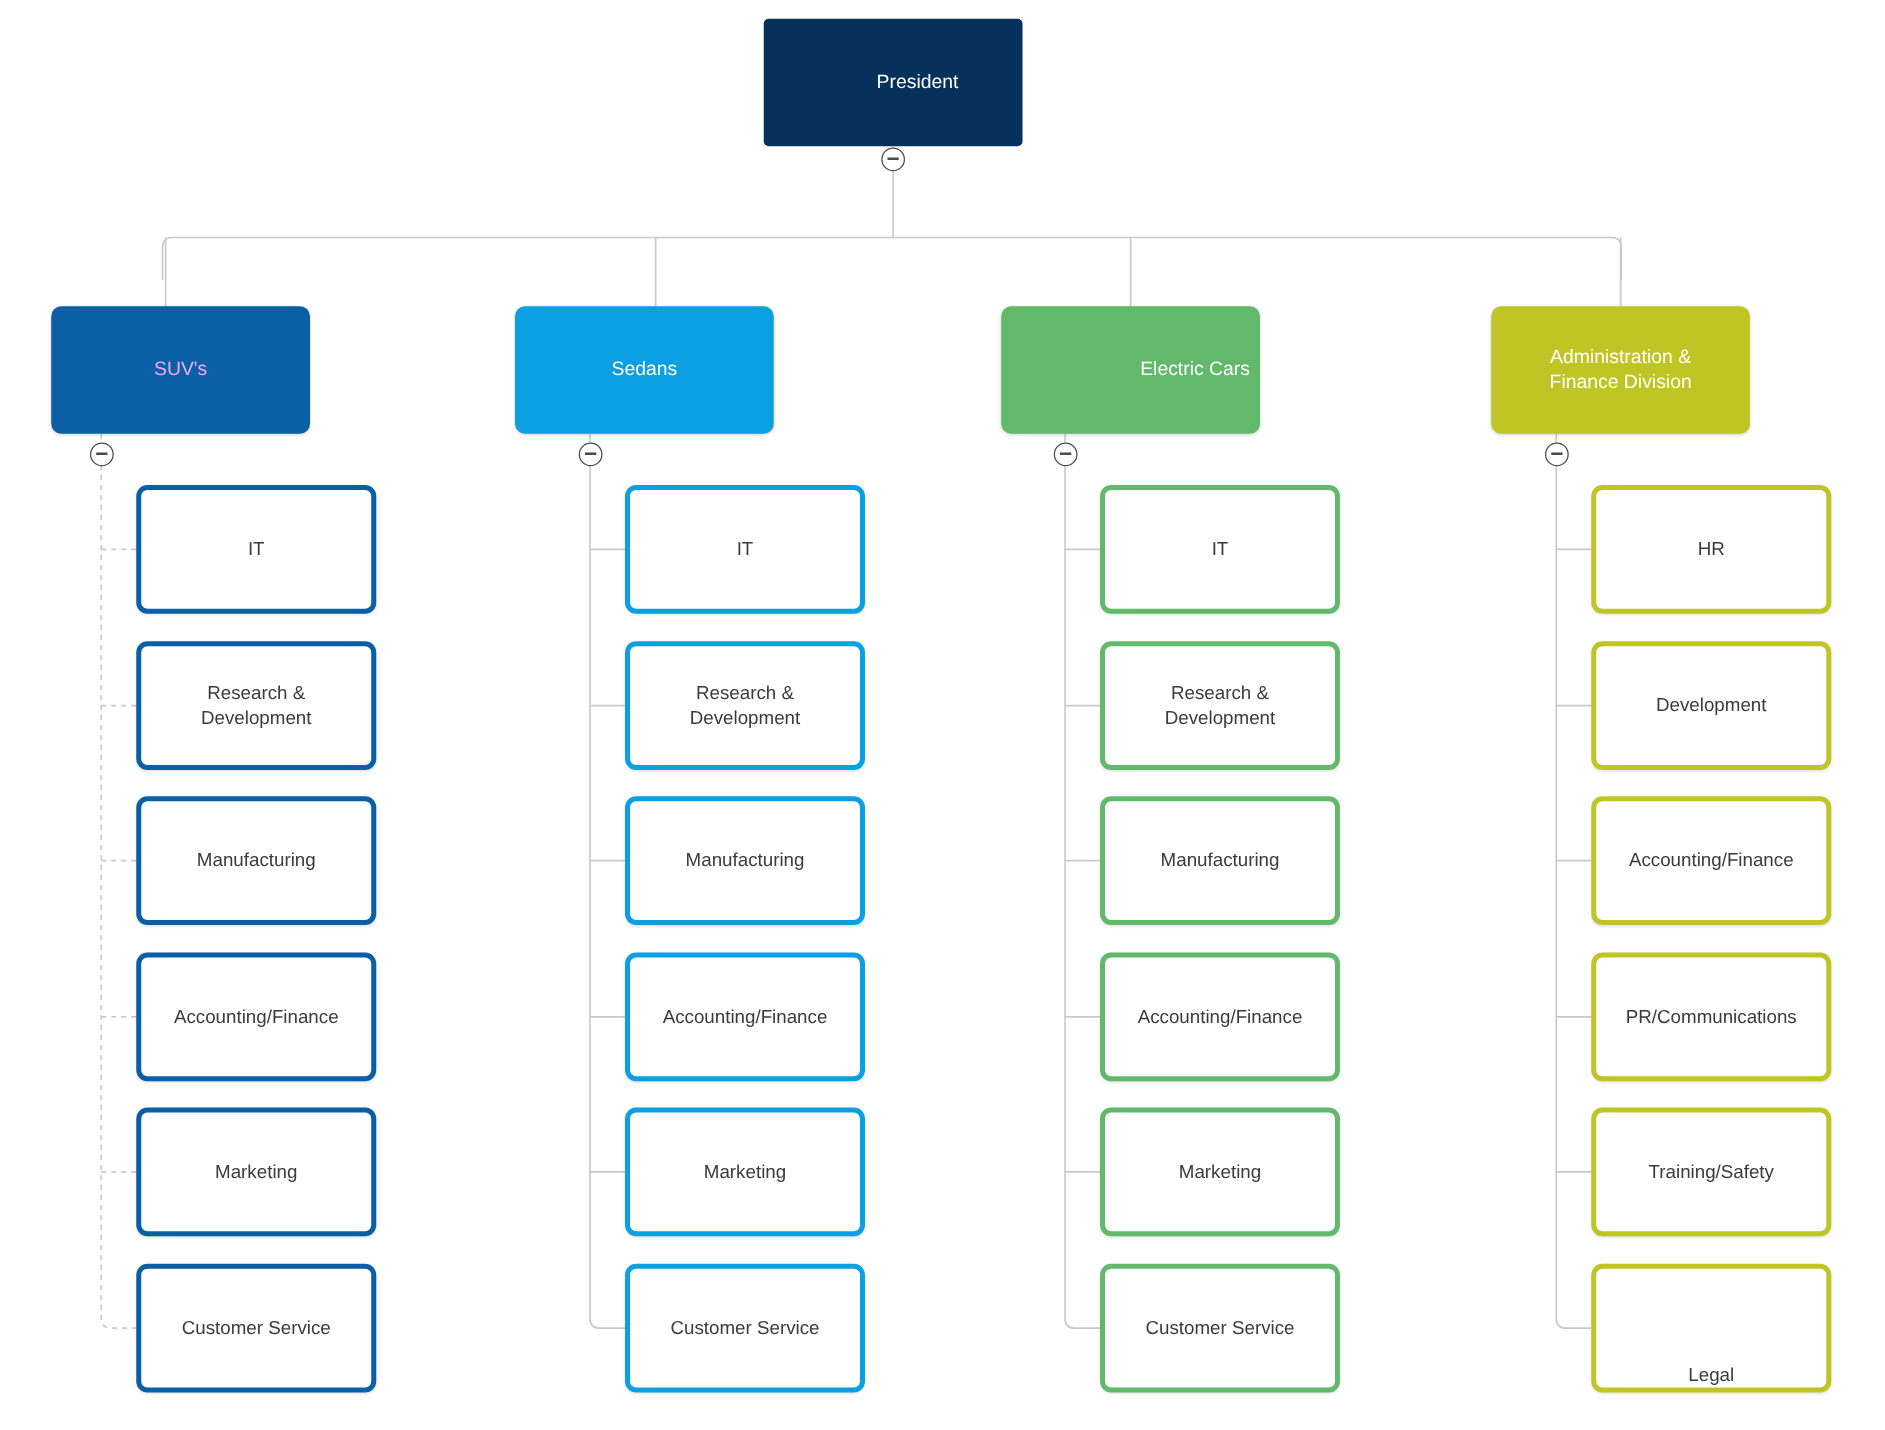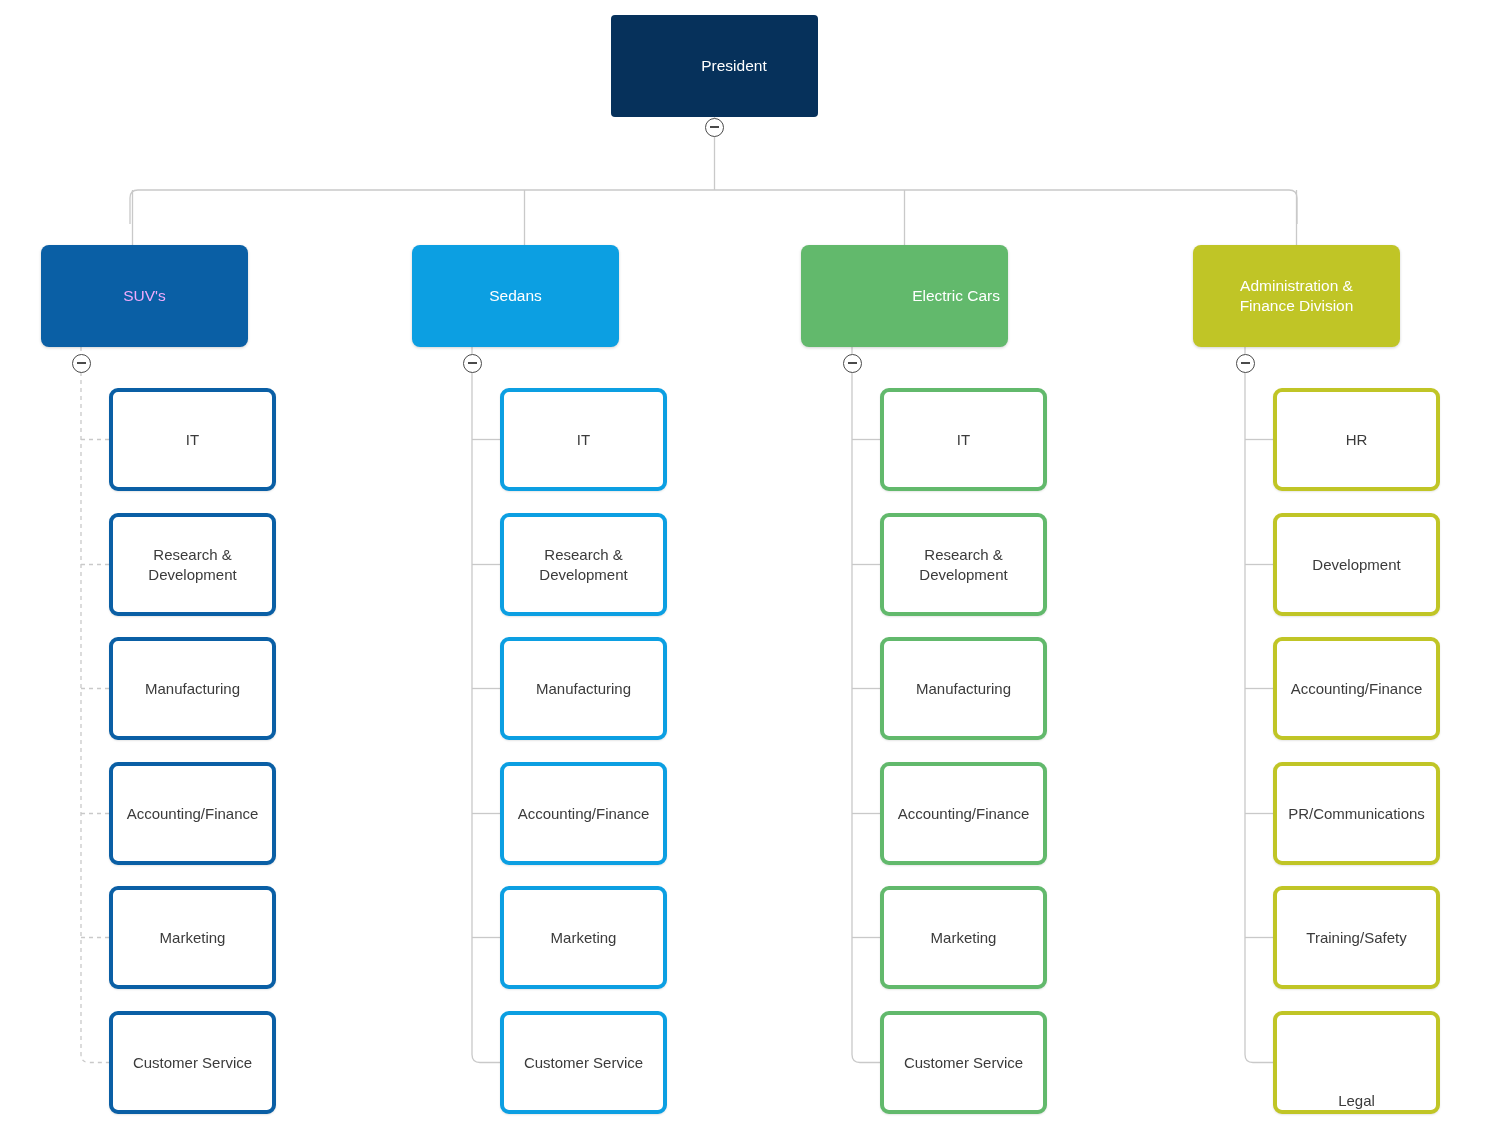--- a/index.html
+++ b/index.html
@@ -47,21 +47,21 @@
     padding-left: 39px;
   }
   .node-div {
     width: 207px;
     height: 102px;
     color: #ffffff;
     font-size: 15.5px;
     box-shadow: 0 1px 3px rgba(0,0,0,0.18);
   }
   .node-leaf {
-    width: 167px;
+    width: 192px;
     height: 103px;
     background: #ffffff;
     color: #3b3b3b;
     font-size: 15px;
     border-style: solid;
     border-width: 4px;
     border-radius: 9px;
     box-shadow: 0 1px 2px rgba(0,0,0,0.10);
   }
   .node-label {

